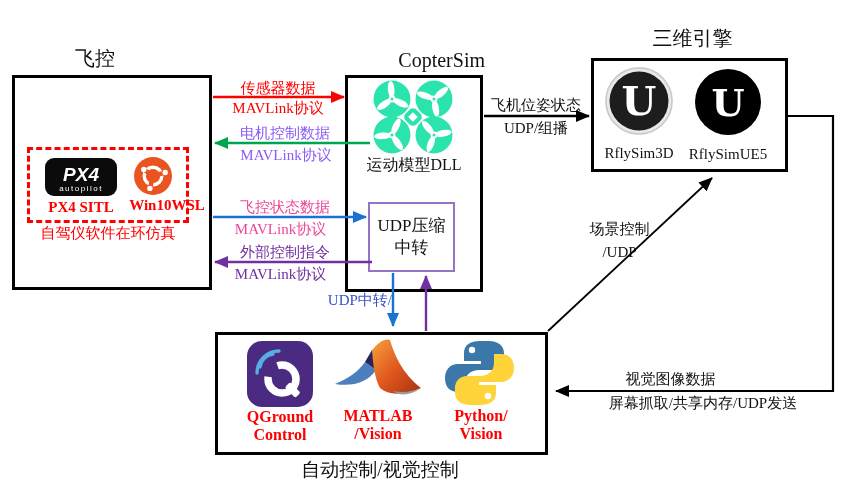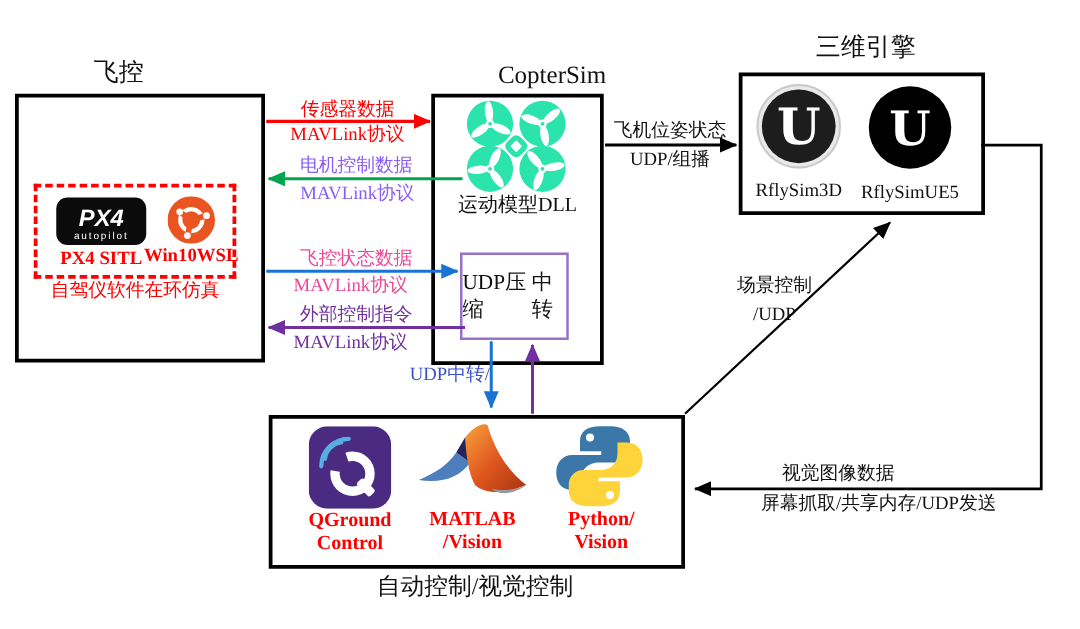--- a/index.html
+++ b/index.html
@@ -1,21 +1,21 @@
 <!DOCTYPE html>
 <html><head>
 <meta charset="utf-8">
 <style>
   html,body{margin:0;padding:0;background:#fff;}
   #canvas{position:relative;width:864px;height:503px;background:#fff;overflow:hidden;
           font-family:"Liberation Serif","DejaVu Serif",serif;}
   .box{position:absolute;border:3px solid #000;background:transparent;box-sizing:border-box;}
   .dashed{position:absolute;border:3px dashed #ff0000;box-sizing:border-box;}
   .udpbox{position:absolute;border:2px solid #9673C8;box-sizing:border-box;
-          display:flex;align-items:center;justify-content:center;
+          display:flex;flex-direction:column;align-items:center;justify-content:center;
           font-size:17px;color:#111;line-height:22px;}
   .lbl{position:absolute;text-align:center;line-height:1.15;white-space:nowrap;}
   .t15{font-size:15px;} .t16{font-size:16px;} .t19{font-size:19px;} .t20{font-size:20px;}
   .bold{font-weight:bold;}
   .red{color:#FF0000;} .green{color:#8b5cf6;} .blue{color:#ec4899;}
   .purple{color:#7030A0;} .blue2{color:#3A50C8;} .black{color:#111;}
   .note{position:absolute;text-align:center;font-weight:bold;font-size:18px;
         line-height:25px;color:#000;}
   .note span{display:block;}
   .twoline span{display:block;}
@@ -51,21 +51,21 @@
   <div class="lbl t15 purple" style="left:213px;top:266px;width:135px;">MAVLink协议</div>
   <div class="lbl t15 black" style="left:485px;top:97px;width:102px;">飞机位姿状态</div>
   <div class="lbl t15 black" style="left:490px;top:120px;width:92px;">UDP/组播</div>
   <div class="lbl t15 blue2" style="left:272px;top:292px;width:120px;text-align:right;">UDP中转/</div>
   <div class="lbl t15 black" style="left:572px;top:221px;width:95px;">场景控制</div>
   <div class="lbl t15 black" style="left:572px;top:244px;width:95px;">/UDP</div>
   <div class="lbl t15 black" style="left:603px;top:371px;width:135px;">视觉图像数据</div>
   <div class="lbl t15 black" style="left:548px;top:395px;width:230px;padding-left:40px;">屏幕抓取/共享内存/UDP发送</div>
 
   <div class="lbl t15 red bold" style="left:38px;top:199px;width:86px;">PX4 SITL</div>
-  <div class="lbl t15 red bold" style="left:114px;top:197px;width:78px;">Win10WSL</div>
+  <div class="lbl t15 red bold" style="left:128px;top:197px;width:78px;">Win10WSL</div>
   <div class="lbl t15 red" style="left:24px;top:225px;width:168px;">自驾仪软件在环仿真</div>
 
   <svg class="logo" style="left:44px;top:157px;" width="74" height="40" viewBox="0 0 74 40">
     <rect x="1" y="1" width="72" height="38" rx="9" fill="#0b0b0b"></rect>
     <text x="37" y="24" text-anchor="middle" fill="#fff" font-size="19" font-weight="bold" font-style="italic" font-family="Liberation Sans, sans-serif">PX4</text>
     <text x="37" y="34" text-anchor="middle" fill="#fff" font-size="8" letter-spacing="1.5" font-family="Liberation Sans, sans-serif">autopilot</text>
   </svg>
 
   <svg class="logo" style="left:134px;top:157px;" width="38" height="38" viewBox="0 0 38 38">
     <circle cx="19" cy="19" r="19" fill="#E95420"></circle>

